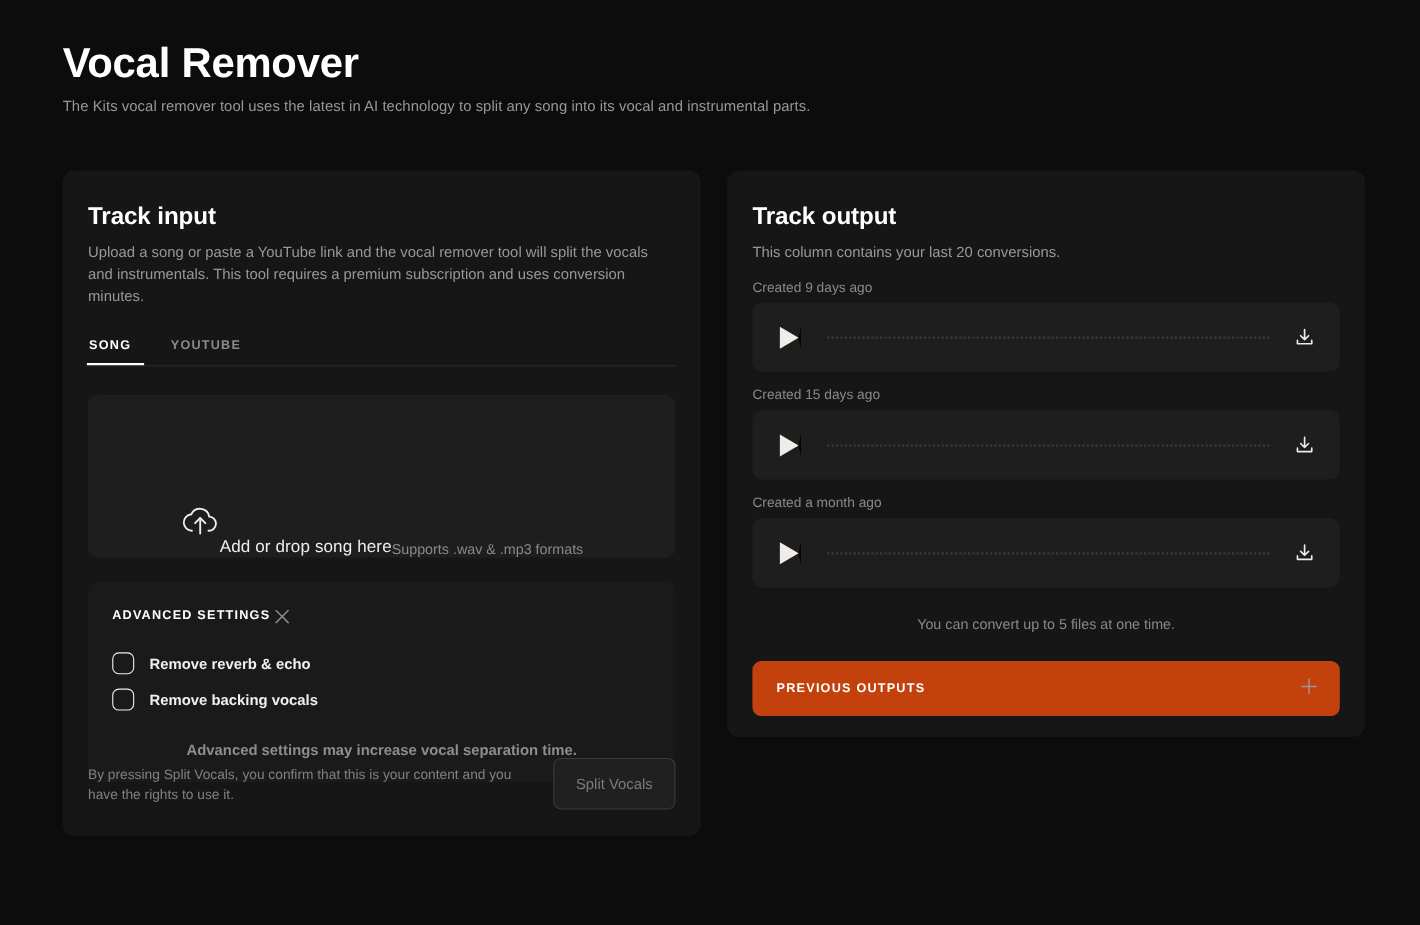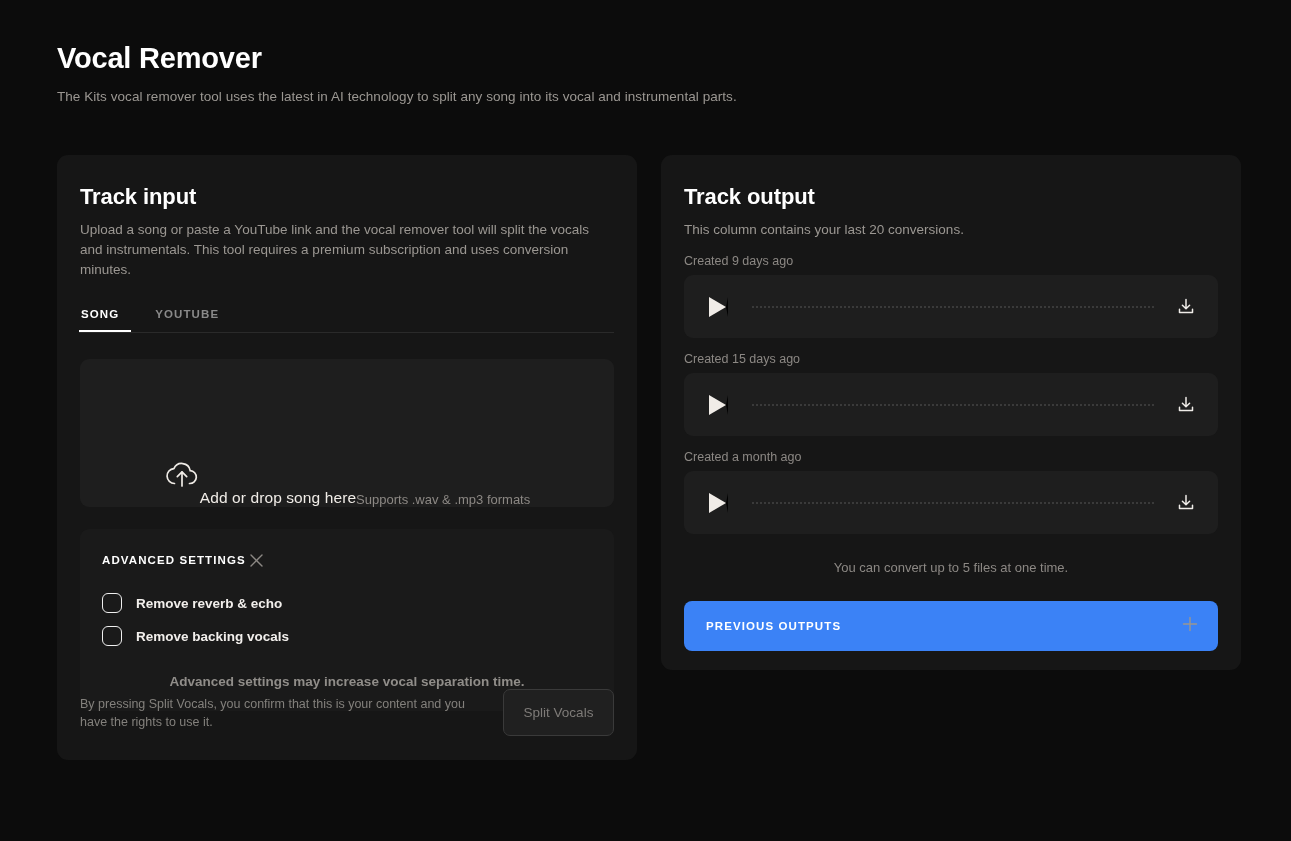--- a/index.html
+++ b/index.html
@@ -15,21 +15,21 @@
   .page {
     position: relative;
     width: 1291px;
     height: 841px;
     background: #0c0c0c;
   }
 
   
   .header { position: absolute; left: 57px; top: 38px; width: 900px; }
   .page-title {
-    font-size: 29px;
+    font-size: 38px;
     line-height: 40px;
     font-weight: 700;
     color: #ffffff;
     letter-spacing: -0.2px;
   }
   .page-subtitle {
     margin-top: 10px;
     font-size: 13.5px;
     line-height: 18px;
     color: #9b9792;
@@ -229,21 +229,21 @@
   .convert-note {
     margin-top: 26px;
     text-align: center;
     font-size: 13px;
     color: #8c8884;
   }
 
   .previous-outputs {
     margin-top: 26px;
     height: 50px;
-    background: #3b82f6;
+    background: #c2410c;
     border-radius: 8px;
     display: flex;
     align-items: center;
     justify-content: space-between;
     padding: 0 20px 0 22px;
     cursor: pointer;
   }
   .previous-label {
     font-size: 11.5px;
     font-weight: 700;

